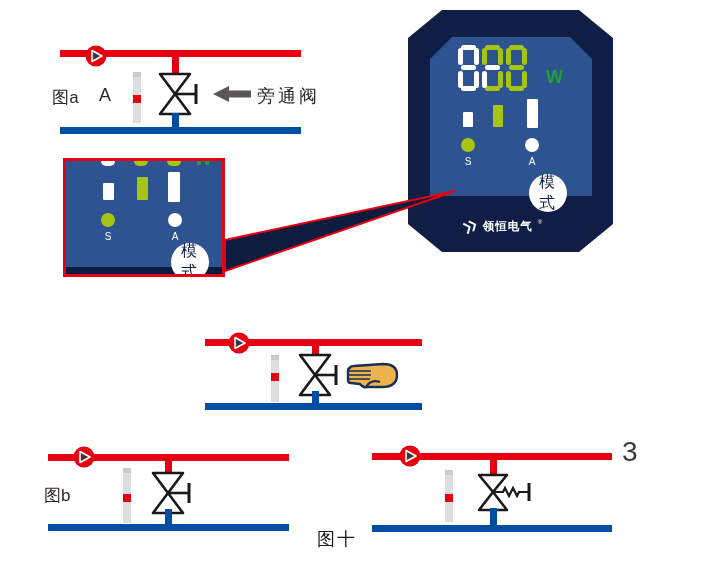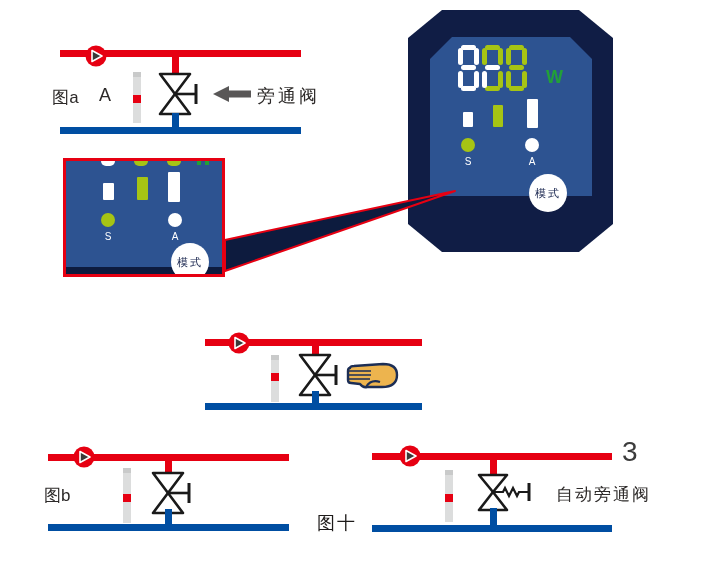--- a/index.html
+++ b/index.html
@@ -30,21 +30,21 @@
   .sd{left:3px;bottom:0;width:15px;height:5px;}
   .se{left:0;bottom:3px;width:5px;height:17px;}
   .sf{left:0;top:3px;width:5px;height:17px;}
   .sg{left:3px;top:20px;width:15px;height:5px;}
   .wunit{position:absolute;left:116px;top:30px;font-size:18px;font-weight:bold;color:#22a038;}
   .bar{position:absolute;border-radius:1px;}
   .dot{position:absolute;width:14px;height:14px;border-radius:50%;}
   .dotlbl{position:absolute;transform:translateX(-50%);color:#fff;font-size:10px;}
   .modebtn{position:absolute;width:38px;height:38px;border-radius:50%;background:#fff;
            display:flex;align-items:center;justify-content:center;color:#13204a;
-           font-size:11px;letter-spacing:2px;border:none;}
+           font-size:16px;letter-spacing:2px;border:none;}
   .brandrow{position:absolute;left:0;top:208px;width:100%;display:flex;align-items:center;
             justify-content:center;gap:5px;transform:translateX(-8px);color:#fff;}
   .brandtxt{font-size:11.5px;font-weight:bold;letter-spacing:1px;}
   .brandmark{font-size:6px;position:relative;top:-5px;}
 
   
   .zbox{position:absolute;left:63px;top:158px;width:156px;height:113px;border:3px solid #e60012;
         background:#2d5391;overflow:hidden;}
   .zarc{position:absolute;top:0;height:5px;width:14px;border-radius:0 0 6px 6px;}
   .zstrip{position:absolute;left:0;top:106px;width:156px;height:7px;background:#0d1b3e;}
@@ -132,20 +132,30 @@
       <div class="wunit">W</div>
       <div class="bar" style="left:33px;top:75px;width:10px;height:15px;background:#fff;"></div>
       <div class="bar" style="left:63px;top:68px;width:10px;height:22px;background:#a6c414;"></div>
       <div class="bar" style="left:97px;top:62px;width:11px;height:29px;background:#fff;"></div>
       <div class="dot" style="left:31px;top:101px;background:#a6c414;"></div>
       <div class="dot" style="left:95px;top:101px;background:#ffffff;"></div>
       <div class="dotlbl" style="left:38px;top:119px;">S</div>
       <div class="dotlbl" style="left:102px;top:119px;">A</div>
     </div>
     <button class="modebtn" style="left:121px;top:164px;">模式</button>
+    <div class="brandrow">
+      <svg width="15" height="17" viewBox="0 0 15 17">
+        <g transform="rotate(-24 7.5 8.5)" stroke="#fff" stroke-width="2" fill="none">
+          <path d="M2 3 L6.5 8.5 L2 14"></path>
+          <path d="M8 3 L12.5 8.5 L8 14"></path>
+        </g>
+      </svg>
+      <span class="brandtxt">领恒电气</span>
+      <span class="brandmark">®</span>
+    </div>
   </div>
 
   <div class="pipe pipe-red" style="left:205px;top:339px;width:217px;"></div>
   <svg class="abs" style="left:228px;top:332px;" width="22" height="22">
     <circle cx="11" cy="11" r="10.5" fill="#e60012"></circle>
     <path d="M7 5.5 L17 11 L7 16.5 Z" fill="#3a3a39" stroke="#ffffff" stroke-width="1.6" stroke-linejoin="round"></path>
   </svg>
   <div class="conn pipe-red" style="left:312px;top:345px;height:13px;"></div>
   <div class="gbar" style="left:271px;top:355px;height:47px;">
     <div class="cap"></div>
@@ -197,20 +207,19 @@
     <div class="rsq" style="left:0;top:24px;"></div>
   </div>
   <svg class="abs" style="left:477px;top:473px;" width="56" height="40">
     <path d="M2 2 L30 2 L16 19 Z" fill="#fff" stroke="#1a1a1a" stroke-width="2.6" stroke-linejoin="round"></path>
     <path d="M16 19 L2 37 L30 37 Z" fill="#fff" stroke="#1a1a1a" stroke-width="2.6" stroke-linejoin="round"></path>
     <path d="M16 19 H26 l2 -4 l4 8 l4 -8 l4 8 l2 -4 H52" fill="none" stroke="#1a1a1a" stroke-width="2.2"></path>
     <line x1="52" y1="10" x2="52" y2="28" stroke="#1a1a1a" stroke-width="3"></line>
   </svg>
   <div class="conn pipe-blue" style="left:490px;top:508px;height:17px;"></div>
   <div class="pipe pipe-blue" style="left:372px;top:525px;width:240px;"></div>
-  <div class="lbl" style="left:556px;top:483px;letter-spacing:2px;">自动旁通阀</div>
-
-  <div class="caption" style="left:317px;top:511px;">图十</div>
+
+  <div class="caption" style="left:317px;top:527px;">图十</div>
 
   <svg class="overlay" width="702" height="567">
     <polygon points="225,240 225,271 455,191" fill="#0d1b3e" stroke="#e60012" stroke-width="2" stroke-linejoin="round"></polygon>
   </svg>
 </div>
 
 </body></html>

